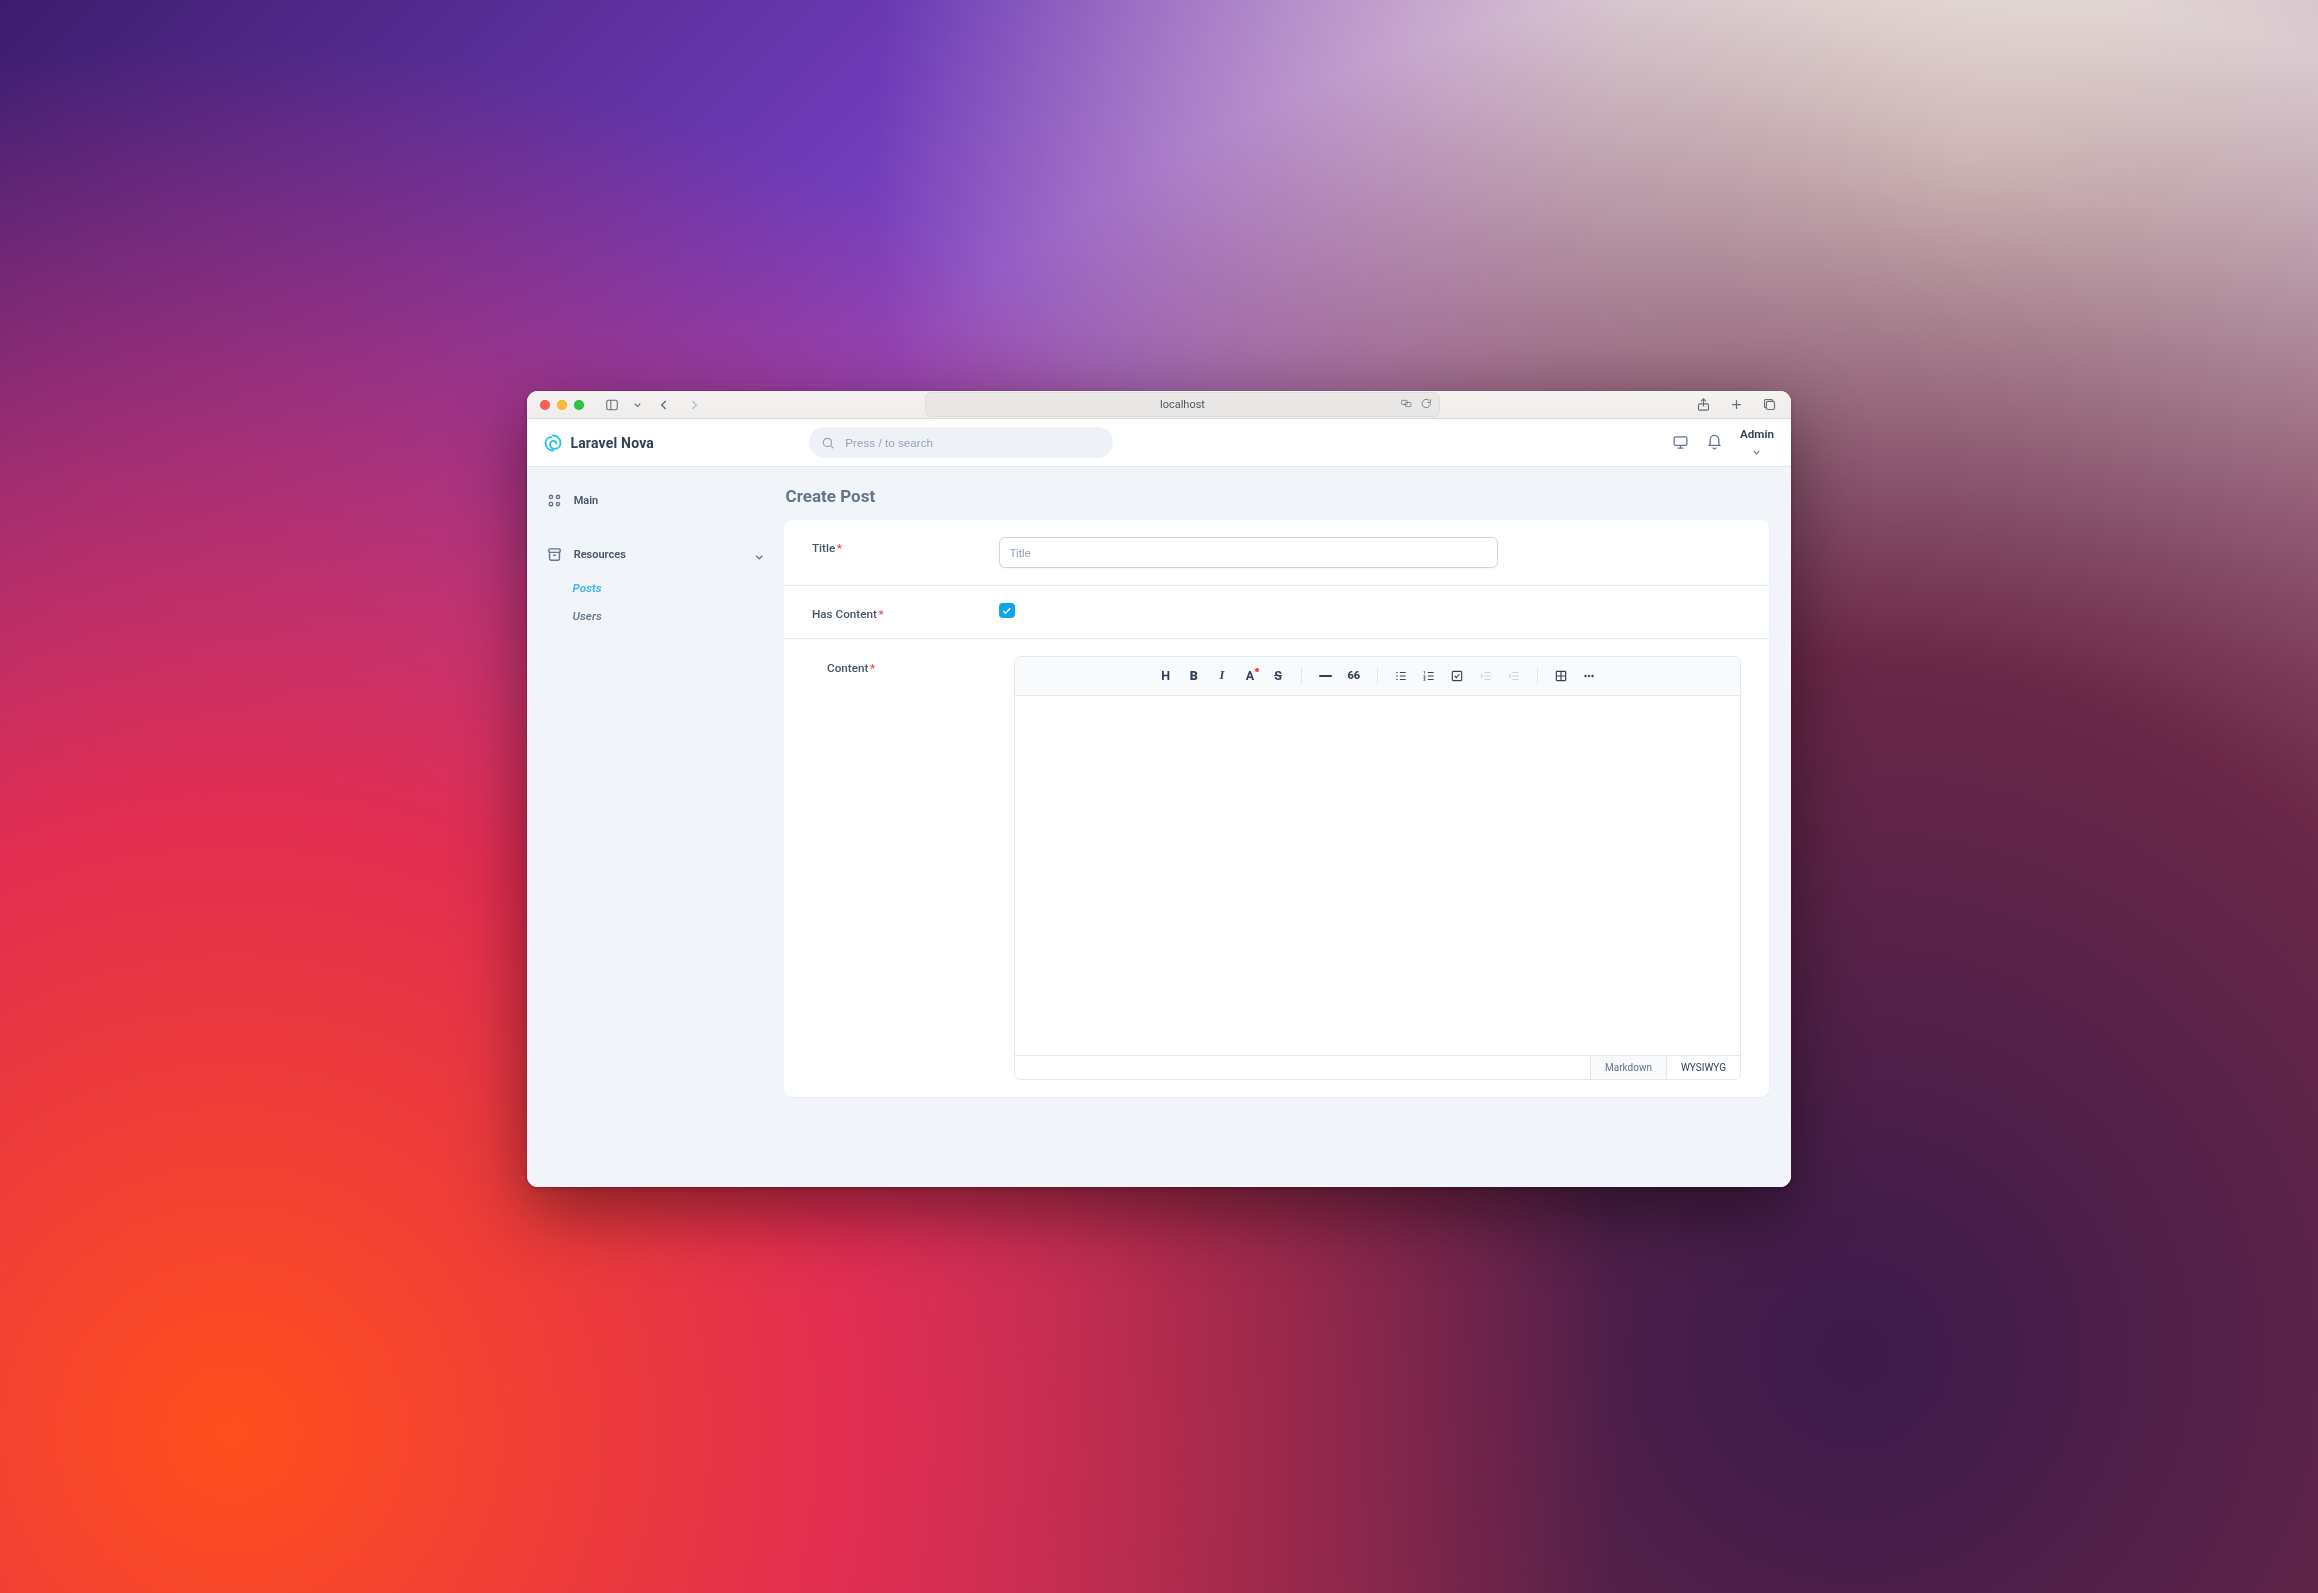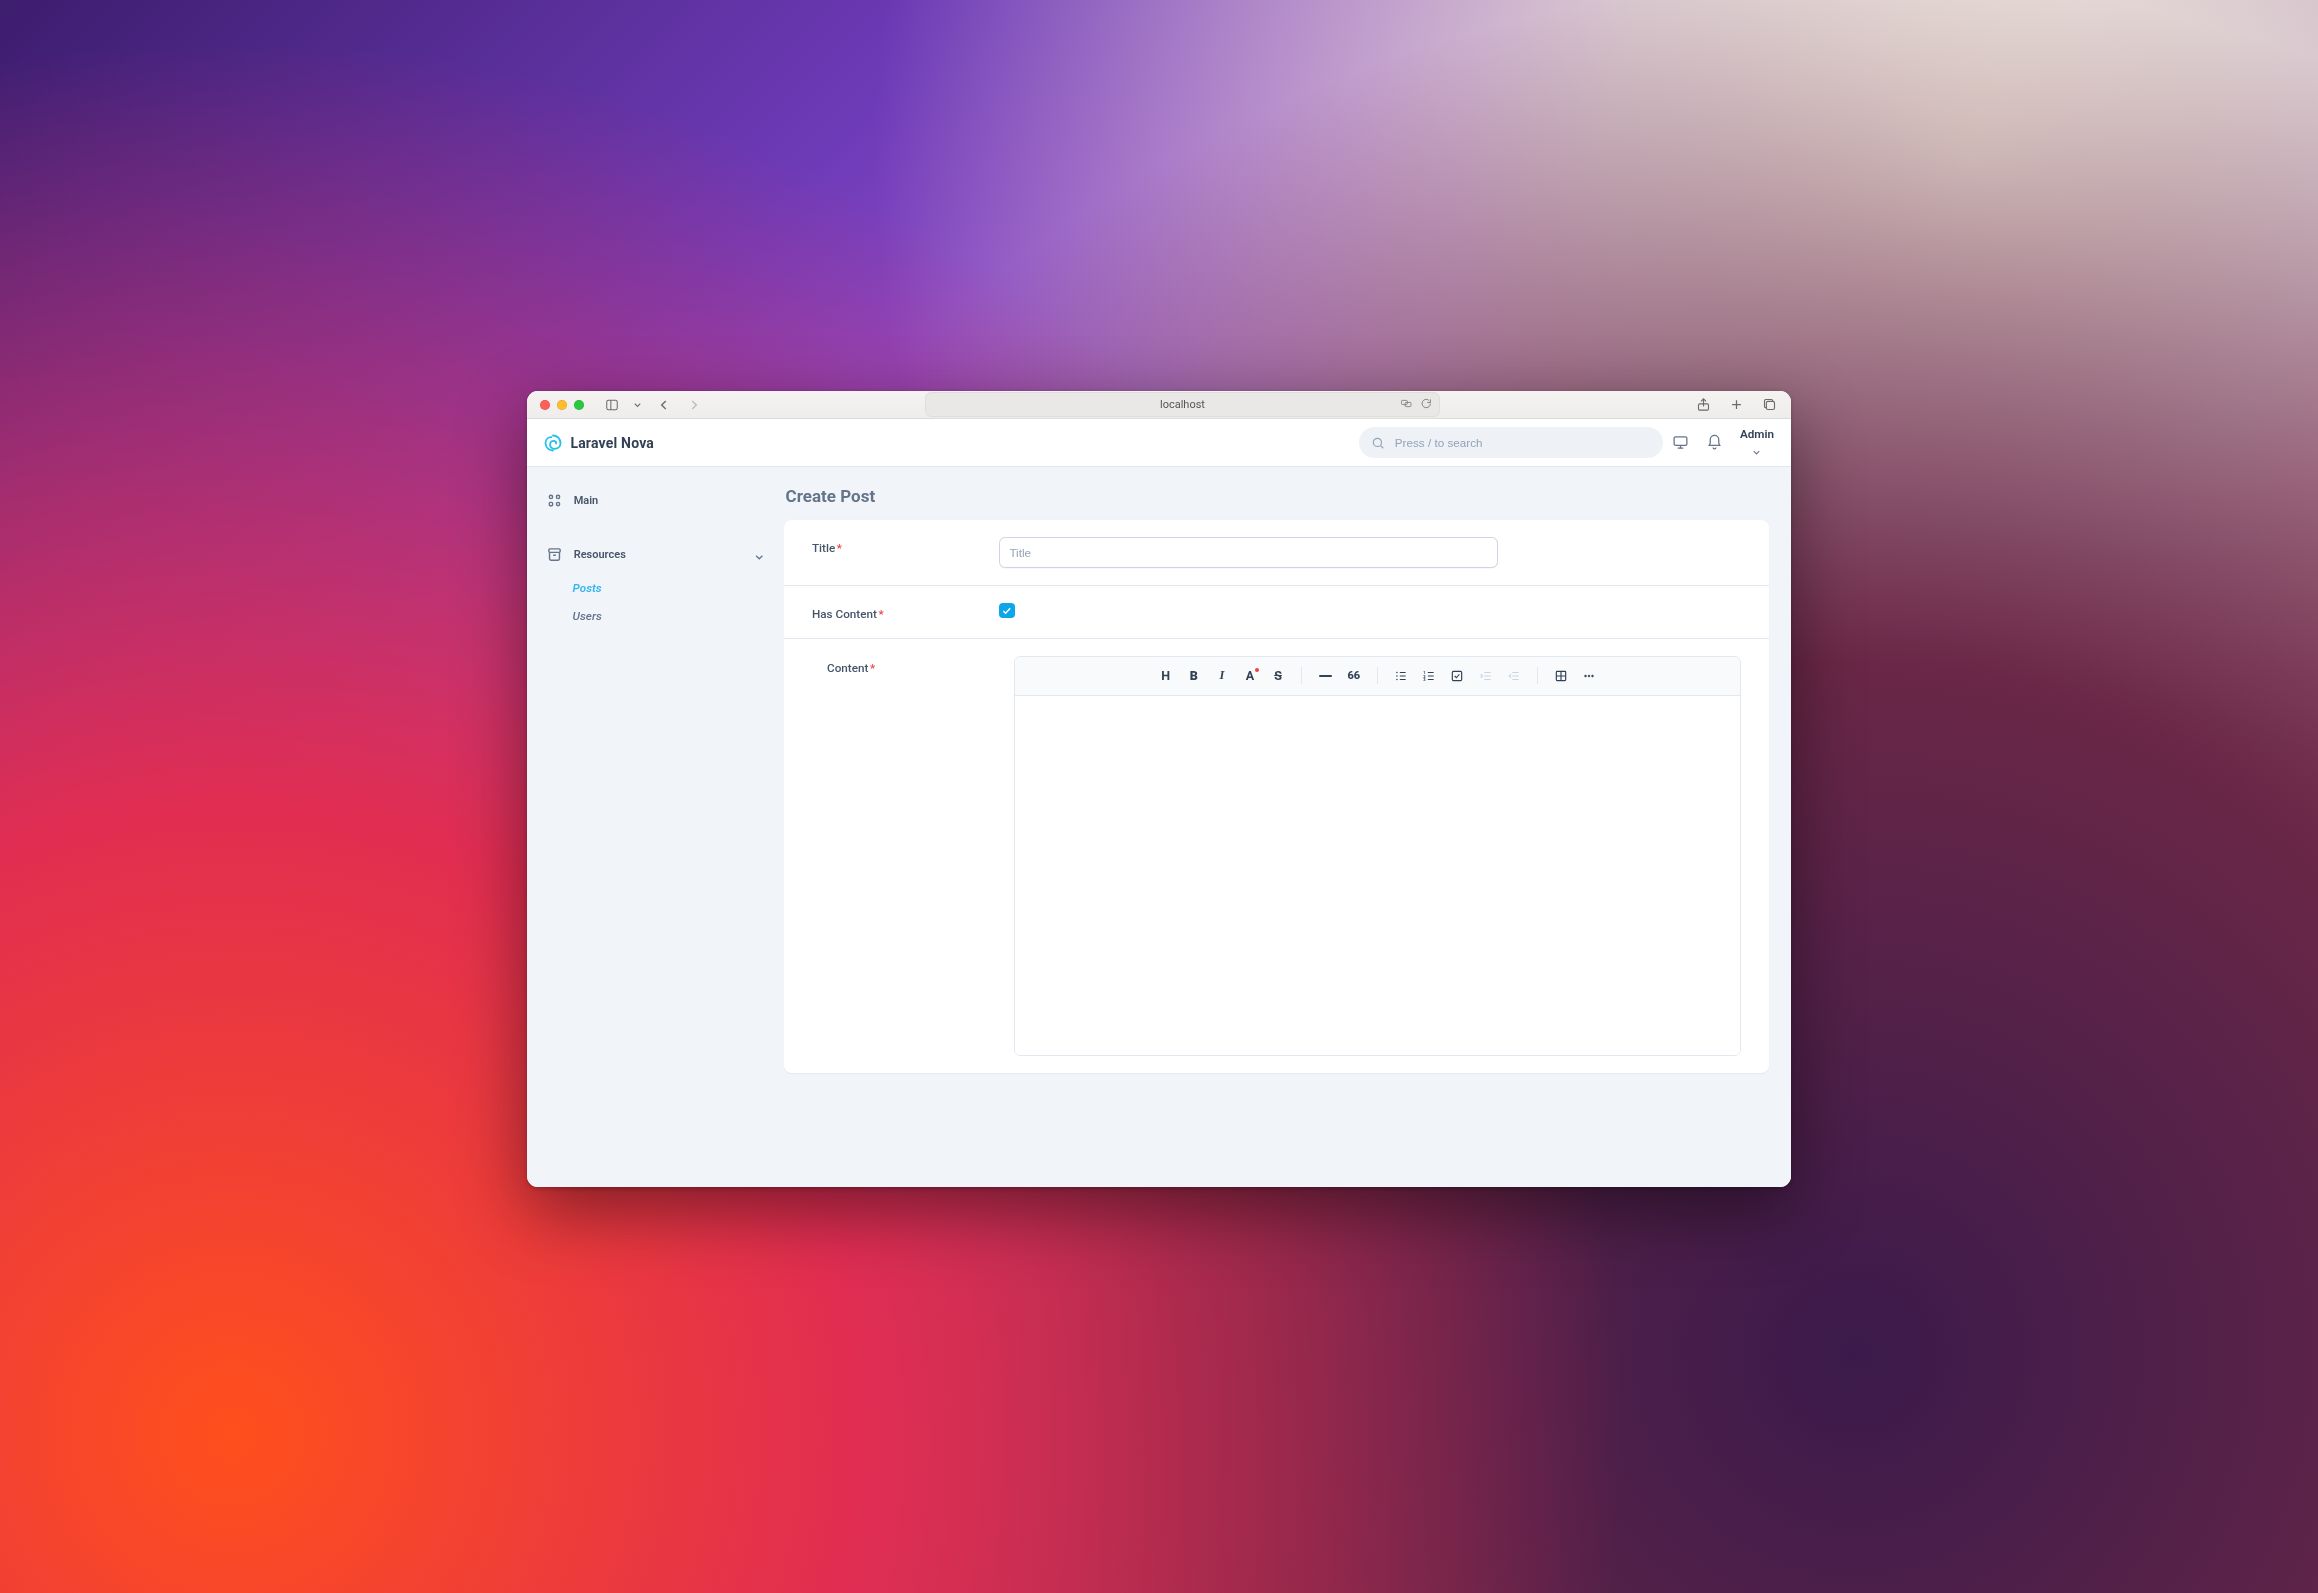--- a/index.html
+++ b/index.html
@@ -91,21 +91,21 @@
     border-bottom: 0.8px solid var(--border-200);
     display: grid;
     grid-template-columns: 257px 1fr auto;
     align-items: center;
     background: #fff;
     padding: 0 17px 0 15.6px;
     gap: 9.4px;
   }
   .brand { display: flex; align-items: center; gap: 7.8px; color: var(--text-700); font-weight: 700; font-size: 14px; letter-spacing: 0.2px; white-space: nowrap; }
   .brand svg { width: 20px; height: 20px; color: #22c3e6; }
-  .search-wrap { display: flex; justify-content: flex-end; }
+  .search-wrap { display: flex; justify-content: flex-start; }
   .search {
     width: 304px; height: 31px;
     background: #eef2f7;
     border-radius: 779px;
     display: flex; align-items: center; gap: 7.8px;
     padding: 0 12.5px;
     color: var(--text-400);
   }
   .search svg { width: 14px; height: 14px; color: #94a3b8; }
   .search input {
@@ -474,20 +474,24 @@
                   <span class="tb-btn">
                     <svg viewBox="0 0 24 24" fill="currentColor">
                         <circle cx="6" cy="12" r="1.6"></circle>
                         <circle cx="12" cy="12" r="1.6"></circle>
                         <circle cx="18" cy="12" r="1.6"></circle>
                       </svg>
                   </span>
                   <span class="tb-spacer"></span>
                 </div>
                 <div class="ed-body" contenteditable="true" style=""></div>
+                <div class="ed-footer">
+                  <div class="ed-tab secondary">Markdown</div>
+                  <div class="ed-tab">WYSIWYG</div>
+                </div>
               </div>
             </div>
           </div>
 
         </div>
       </main>
     </div>
   </div>
 </div>
 

